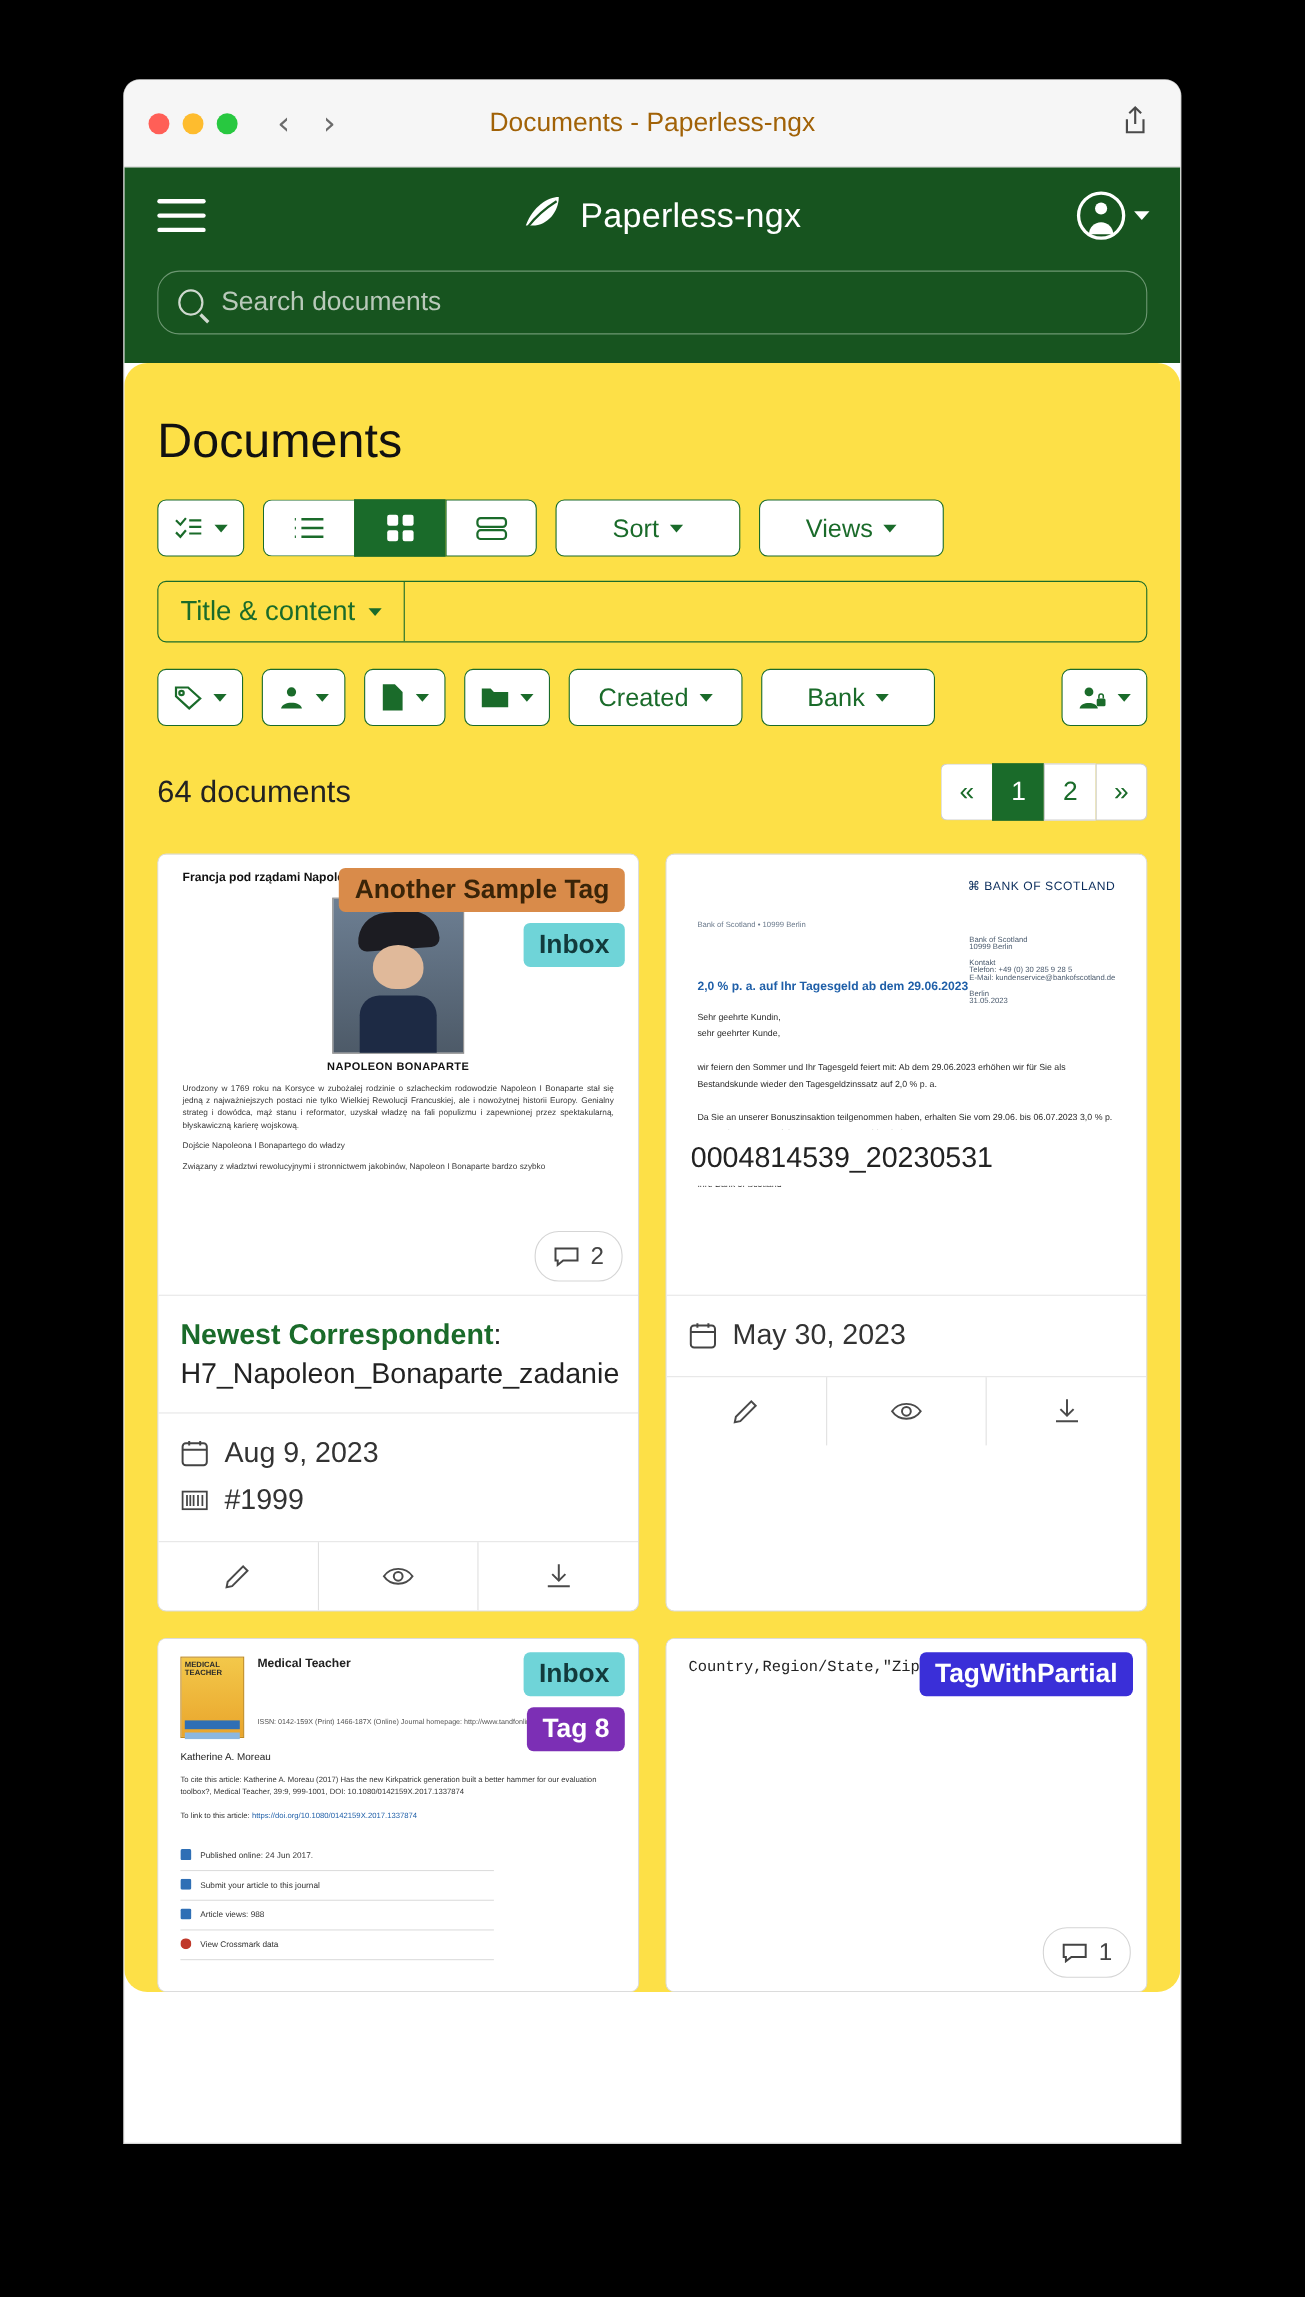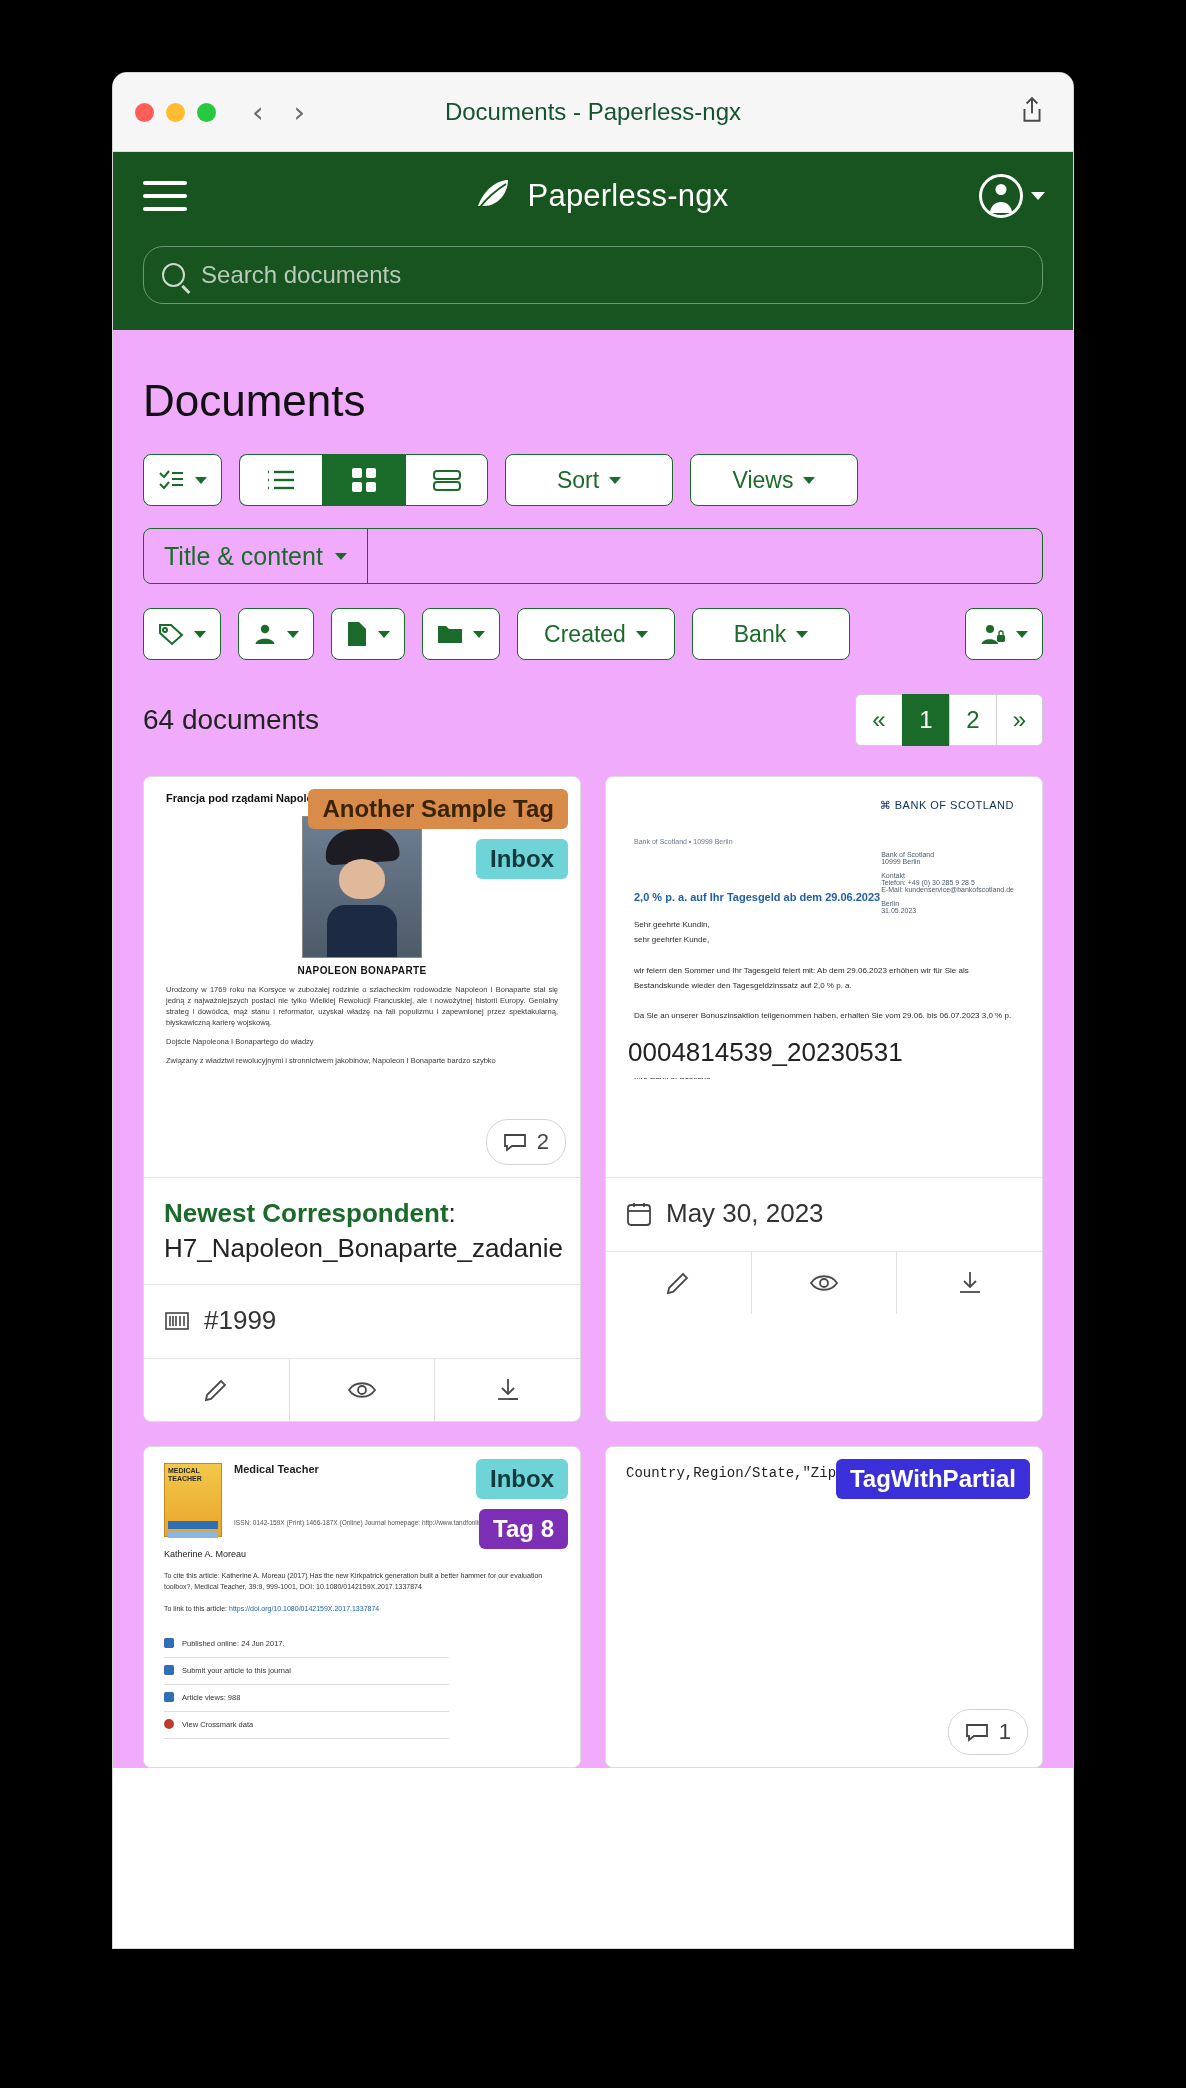--- a/index.html
+++ b/index.html
@@ -57,21 +57,21 @@
     font-size: 29px;
     line-height: 1;
     color: #6b6b6b;
     font-family: "DejaVu Sans", sans-serif;
   }
   .win-title {
     position: absolute;
     left: 0; right: 0;
     text-align: center;
     font-size: 24px;
-    color: #14532d;
+    color: #a16207;
     pointer-events: none;
   }
   .share-icon {
     position: absolute;
     right: 28px;
     top: 50%;
     transform: translateY(-50%);
     color: #4a4a4a;
   }
 
@@ -188,22 +188,23 @@
     outline: none;
     color: #e8efe8;
     font-size: 24px;
     width: 100%;
     font-family: "Liberation Sans", sans-serif;
   }
   .search-input::placeholder { color: #b9c9ba; }
 
   
   .body-area {
-    background: #f0abfc;
+    background: #fde047;
     padding: 30px 30px 0 30px;
+    border-radius: 21px;
   }
   .page-title {
     font-size: 44px;
     color: #111111;
     margin: 16px 0 28px 0;
     font-weight: 400;
   }
 
   .toolbar-row {
     display: flex;
@@ -692,20 +693,31 @@
                   <path d="M2 3 H22 V14 H9 L4 18 V14 H2 Z"></path>
                 </svg>
               </span>
               <span>2</span>
             </div>
           </div>
           <div class="card-title">
             <span class="corr">Newest Correspondent</span><span>: H7_Napoleon_Bonaparte_zadanie</span>
           </div>
           <div class="meta">
+            <div class="meta-line">
+              <span class="ico">
+                <svg width="26" height="26" viewBox="0 0 26 26" stroke="#444" stroke-width="1.8" fill="none">
+                  <rect x="2" y="4" width="22" height="20" rx="3"></rect>
+                    <path d="M2 10 H24"></path>
+                  <path d="M8 2 V6"></path>
+                    <path d="M18 2 V6"></path>
+                </svg>
+              </span>
+              <span>Aug 9, 2023</span>
+            </div>
             <div class="meta-line">
               <span class="ico">
                 <svg width="26" height="24" viewBox="0 0 26 24" stroke="#444" stroke-width="1.6" fill="none">
                   <rect x="2" y="4" width="22" height="16"></rect>
                   <path d="M6 7 V17 M9 7 V17 M12 7 V17 M16 7 V17 M20 7 V17"></path>
                 </svg>
               </span>
               <span>#1999</span>
             </div>
           </div>

